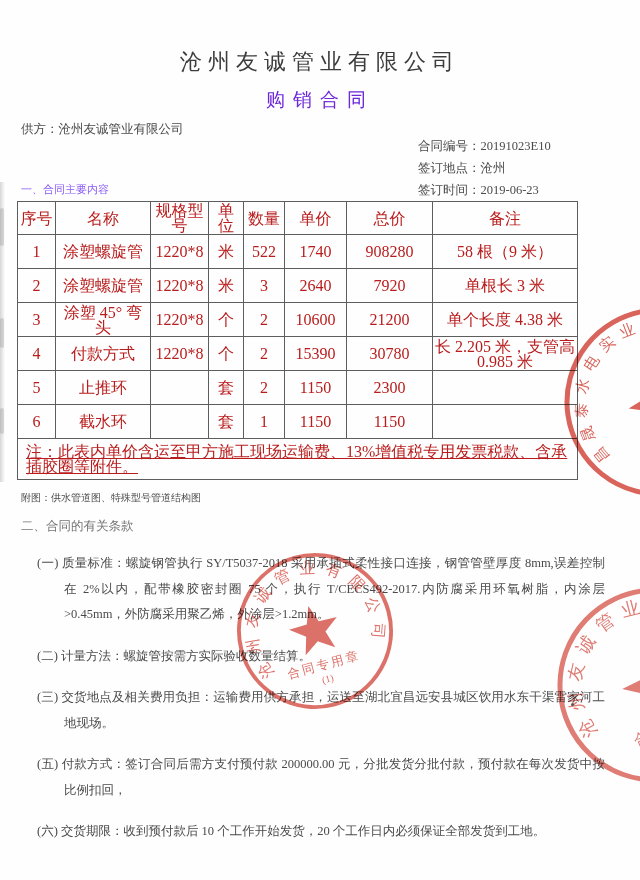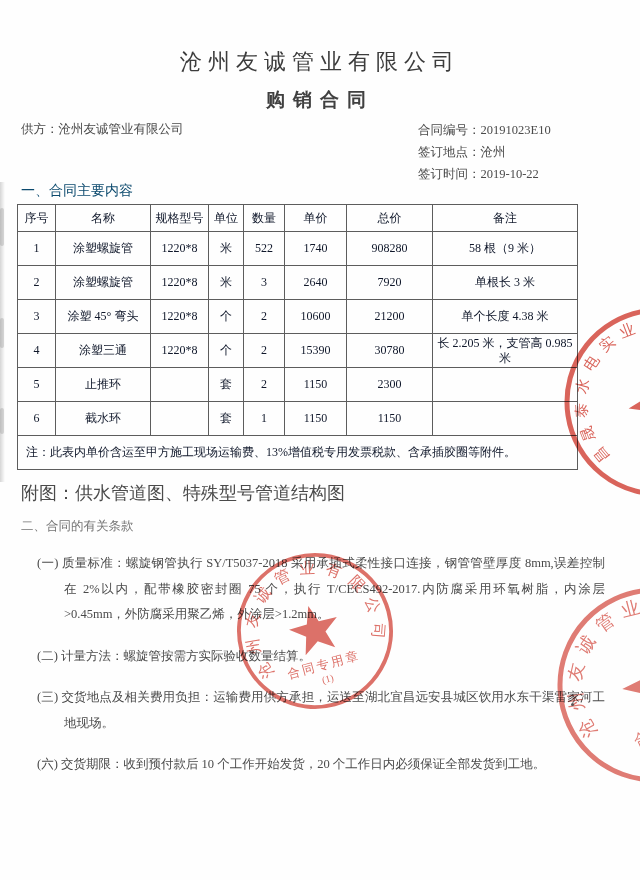--- a/index.html
+++ b/index.html
@@ -5,39 +5,39 @@
   html,body{margin:0;padding:0;background:#ffffff;}
   .page{
     position:relative;width:640px;height:880px;background:#fefefe;
     overflow:hidden;
     font-family:"Liberation Serif","DejaVu Serif",serif;
     color:#4a4a4a;
   }
   
   .doc-title{margin:50px 0 0;text-align:center;font-size:22px;font-weight:normal;
     letter-spacing:6px;color:#3c3c3c;line-height:24px;}
-  .doc-subtitle{margin:15px 0 0;text-align:center;font-size:19px;font-weight:bold;
-    letter-spacing:8px;color:#404040;line-height:22px;}
+  .doc-subtitle{margin:15px 0 0;text-align:center;font-size:19px;font-weight:normal;
+    letter-spacing:8px;color:#6d28d9;line-height:22px;}
   .meta{position:relative;height:58px;margin-top:8px;font-size:12.5px;}
   .meta .left-a{position:absolute;left:21px;top:2px;}
   .meta .left-b{position:absolute;left:21px;top:37px;}
-  .meta .right{position:absolute;left:418px;top:0;line-height:22px;}
-  .section-heading{margin:5px 0 0 21px;font-size:14px;color:#0c4a6e;}
+  .meta .right{position:absolute;left:418px;top:16px;line-height:22px;}
+  .section-heading{margin:5px 0 0 21px;font-size:11px;color:#8b5cf6;}
   
   table.items{border-collapse:collapse;table-layout:fixed;width:560px;
-    margin:4px 0 0 17px;font-size:12px;color:#0f172a;}
+    margin:4px 0 0 17px;font-size:16px;color:#b91c1c;}
   table.items th,table.items td{border:1px solid #5d5d5d;text-align:center;
     padding:1px 2px;line-height:15px;font-weight:normal;overflow:hidden;}
   table.items thead tr{height:27px;}
   table.items tbody tr{height:34px;}
   tr.total-row{height:37px;}
-  tr.note-row{height:31px;}
+  tr.note-row{height:31px;text-decoration:underline;}
   tr.note-row td{text-align:left;padding:5px 8px;line-height:15px;}
   
-  .attachment-line{margin:11px 0 0 21px;font-size:18px;}
+  .attachment-line{margin:11px 0 0 21px;font-size:10px;}
   .section2-heading{margin:13px 0 0 21px;font-size:12.5px;color:#737373;}
   .terms{margin:8px 20px 0 21px;width:600px;}
   .terms p{margin:16px;font-size:12.5px;line-height:25.5px;text-align:justify;
     padding-left:27px;text-indent:-27px;color:#4a4a4a;}
   
   .stamp{position:absolute;mix-blend-mode:multiply;pointer-events:none;}
   .stamp svg{display:block;}
   .stamp .ring{fill:none;stroke:var(--stamp,#d4493e);}
   .stamp .ink{fill:var(--stamp,#d4493e);}
   .stamp text{font-family:"Liberation Serif","DejaVu Serif",serif;}
@@ -59,21 +59,21 @@
   <h1 class="doc-title">沧州友诚管业有限公司</h1>
   <h2 class="doc-subtitle">购销合同</h2>
 
   <div class="meta">
     <div class="left-a">
       <span>供方：</span><span>沧州友诚管业有限公司</span>
     </div>
     <div class="right">
       <div><span>合同编号：</span><span>20191023E10</span></div>
       <div><span>签订地点：</span><span>沧州</span></div>
-      <div><span>签订时间：</span><span>2019-10-22</span></div>
+      <div><span>签订时间：</span><span>2019-06-23</span></div>
     </div>
   </div>
 
   <div class="section-heading">一、合同主要内容</div>
 
   <table class="items">
     <colgroup>
       <col style="width:38px">
         <col style="width:95px">
         <col style="width:58px">
@@ -121,21 +121,21 @@
           <td>涂塑 45° 弯头</td>
           <td>1220*8</td>
           <td>个</td>
           <td>2</td>
           <td>10600</td>
           <td>21200</td>
           <td>单个长度 4.38 米</td>
         </tr>
         <tr>
           <td>4</td>
-          <td>涂塑三通</td>
+          <td>付款方式</td>
           <td>1220*8</td>
           <td>个</td>
           <td>2</td>
           <td>15390</td>
           <td>30780</td>
           <td>长 2.205 米，支管高 0.985 米</td>
         </tr>
         <tr>
           <td>5</td>
           <td>止推环</td>
@@ -164,20 +164,21 @@
     </tbody>
   </table>
 
   <div class="attachment-line">附图：供水管道图、特殊型号管道结构图</div>
   <div class="section2-heading">二、合同的有关条款</div>
 
   <div class="terms">
       <p>(一) 质量标准：螺旋钢管执行 SY/T5037-2018 采用承插式柔性接口连接，钢管管壁厚度 8mm,误差控制在 2%以内，配带橡胶密封圈 75 个，执行 T/CECS492-2017.内防腐采用环氧树脂，内涂层&gt;0.45mm，外防腐采用聚乙烯，外涂层&gt;1.2mm。</p>
       <p>(二) 计量方法：螺旋管按需方实际验收数量结算。</p>
       <p>(三) 交货地点及相关费用负担：运输费用供方承担，运送至湖北宜昌远安县城区饮用水东干渠雷家河工地现场。</p>
+      <p>(五) 付款方式：签订合同后需方支付预付款 200000.00 元，分批发货分批付款，预付款在每次发货中按比例扣回，</p>
       <p>(六) 交货期限：收到预付款后 10 个工作开始发货，20 个工作日内必须保证全部发货到工地。</p>
     </div>
 
   <div class="stamp" id="stamp-buyer">
     <svg width="200" height="200" viewBox="0 0 200 200">
       <defs>
         <path id="a-co" d="M 31.4 125 A 73 73 0 1 1 168.6 125"></path>
         <path id="a-bt" d="M 58.6 134.7 A 54 54 0 0 0 141.4 134.7"></path>
       </defs>
       <g transform="rotate(-30 100 100)">

